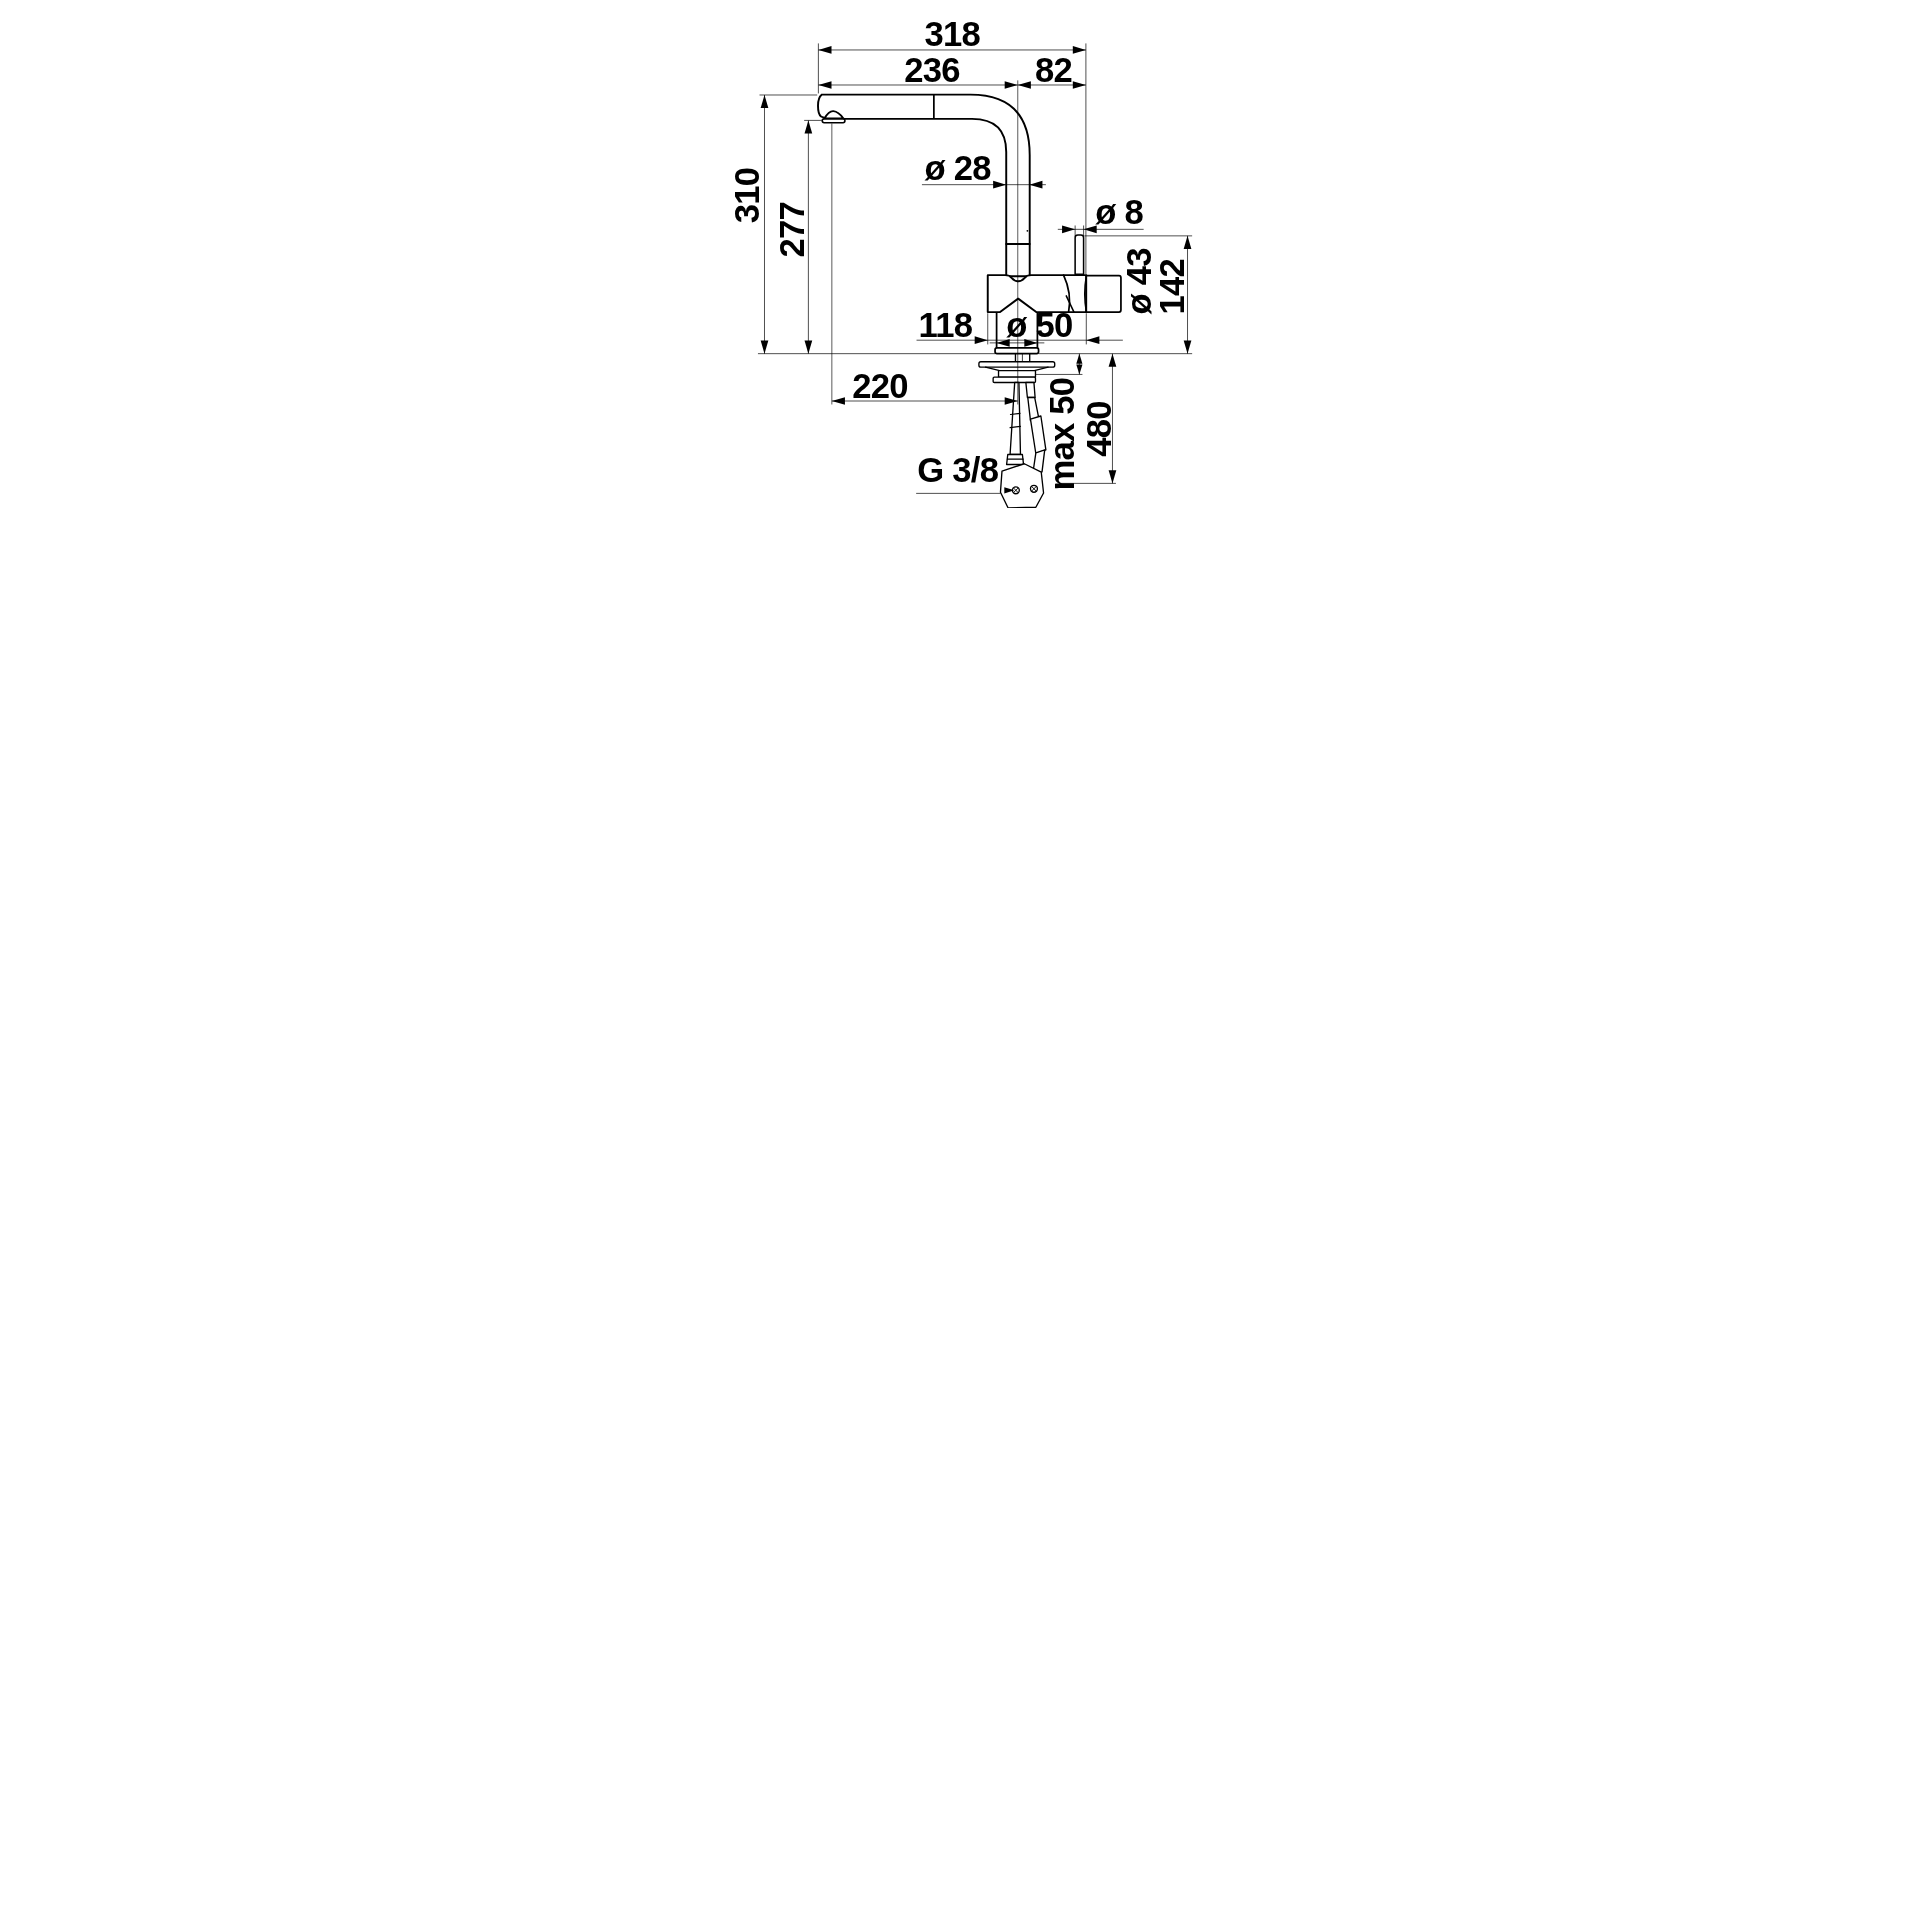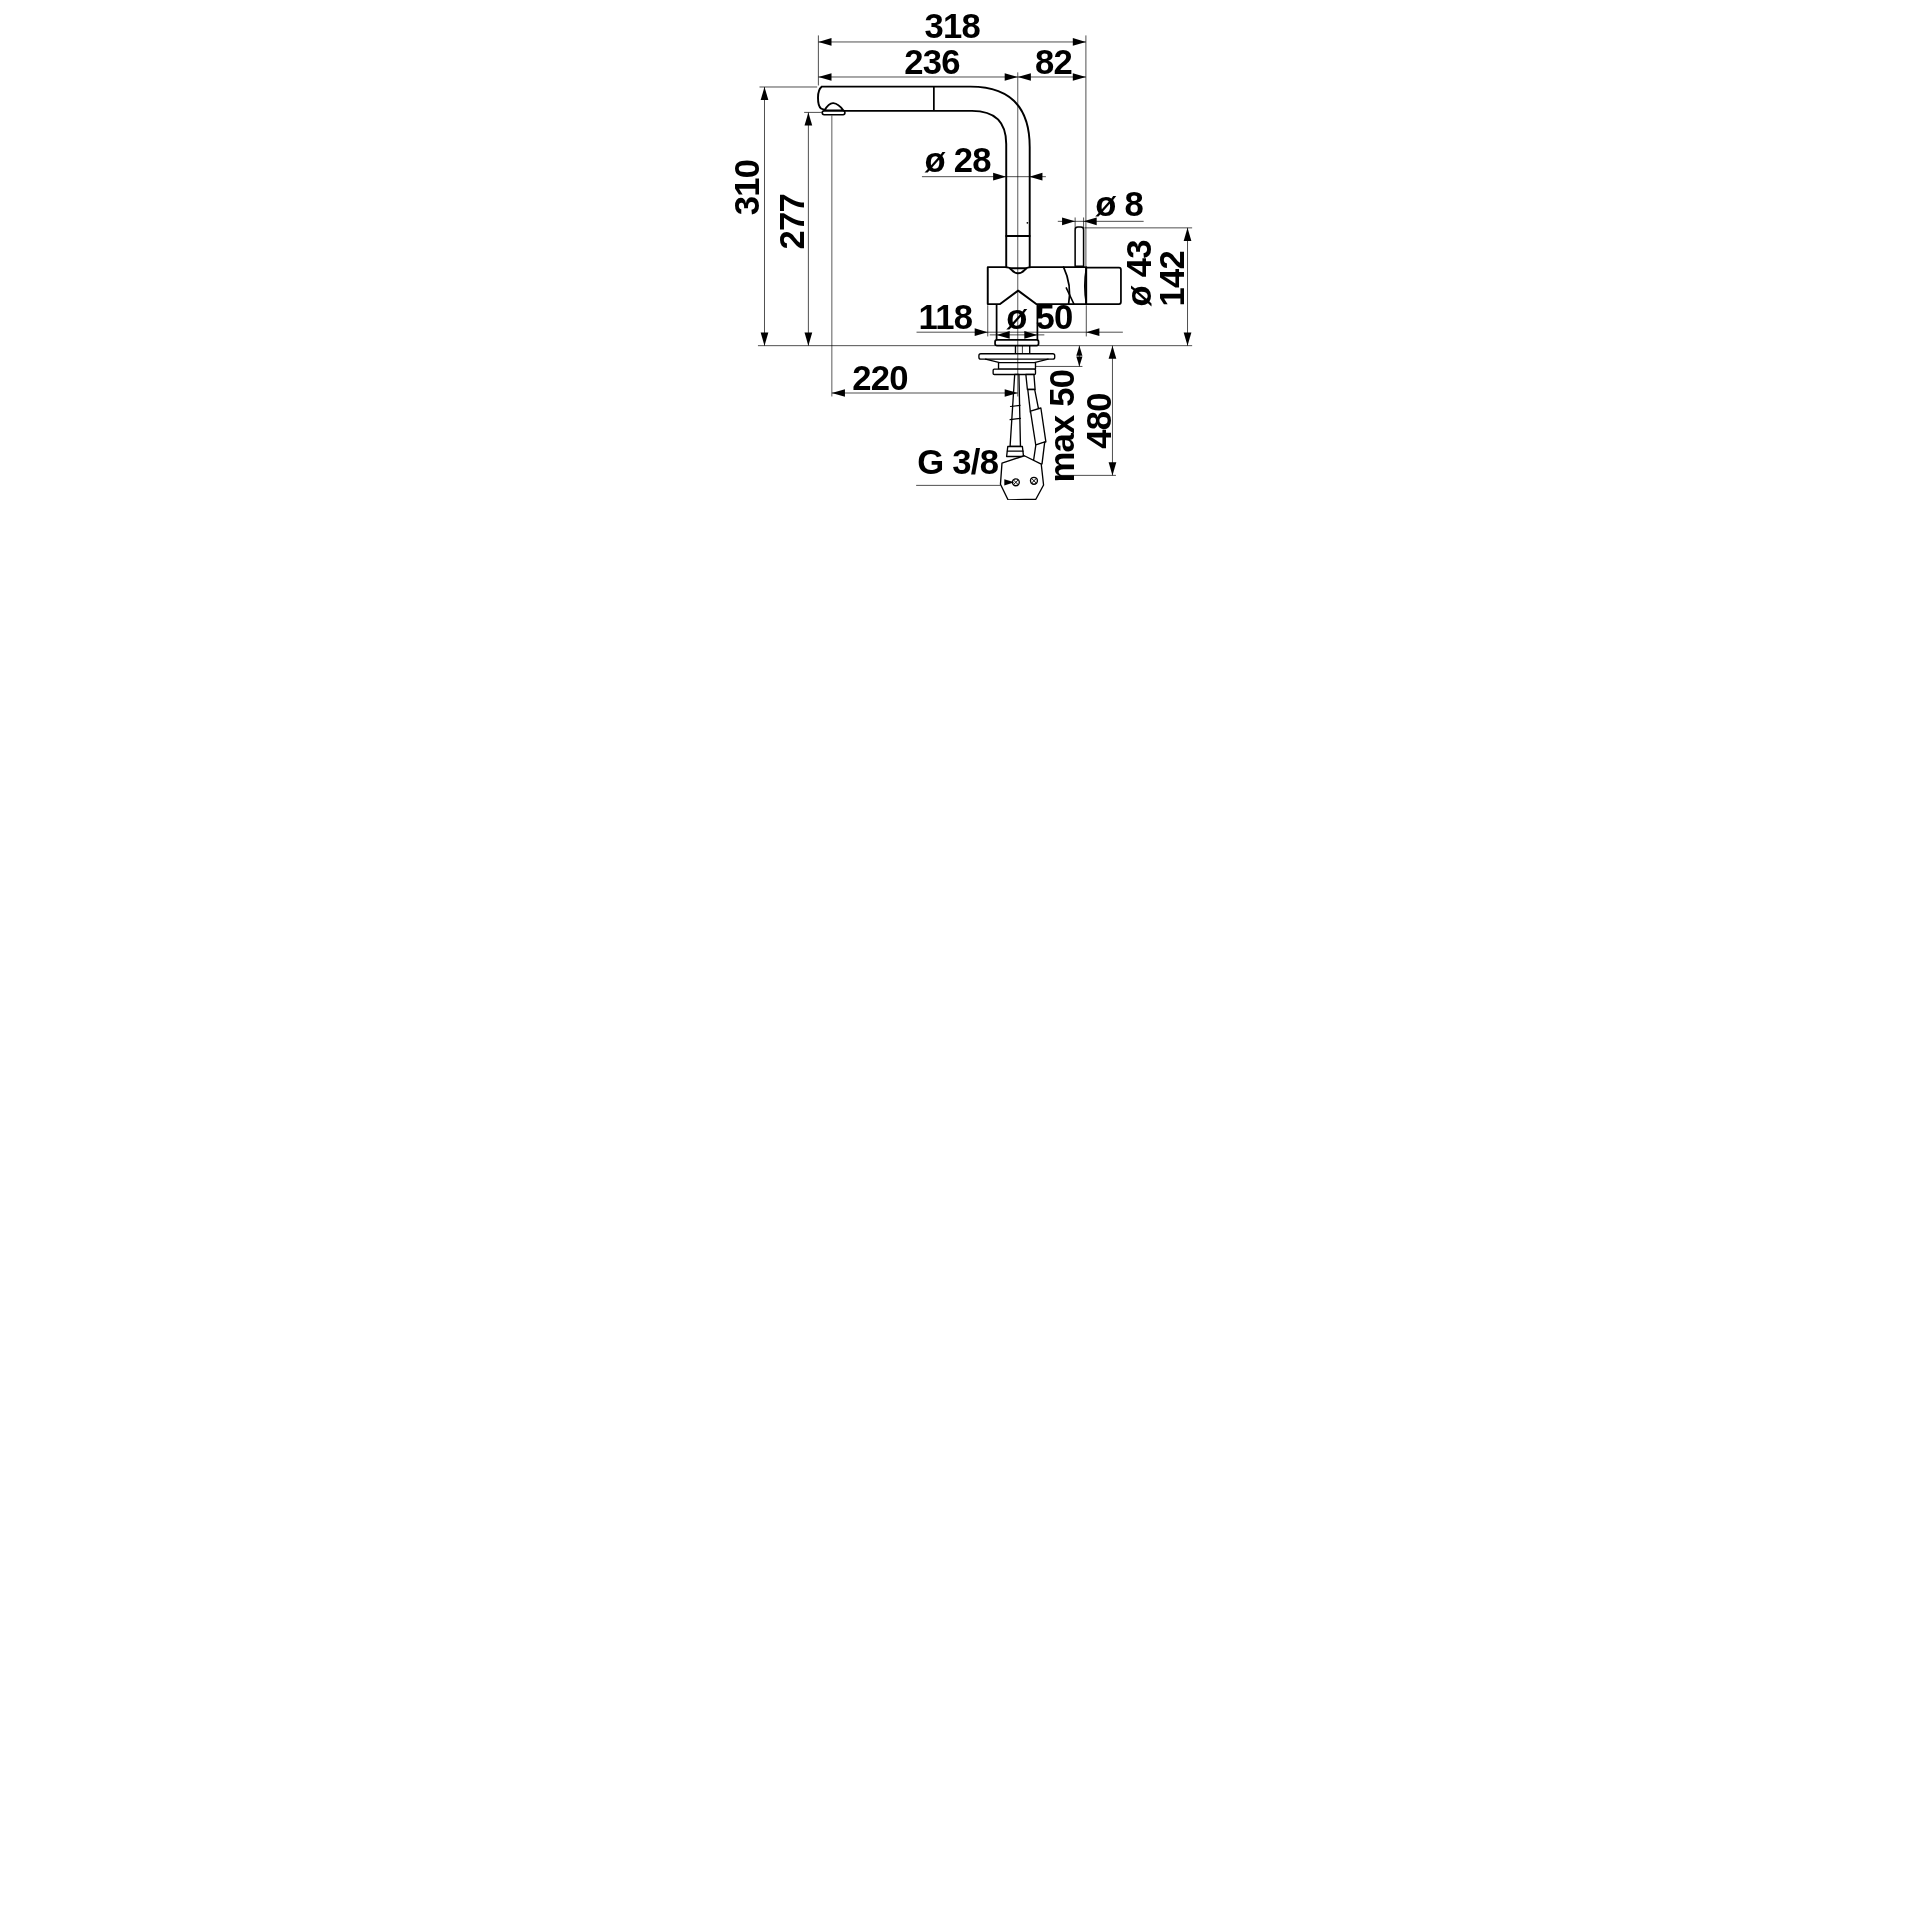--- a/index.html
+++ b/index.html
@@ -1,16 +1,16 @@
 <!DOCTYPE html>
 <html style="font-size:6.2px"><head>
 <meta charset="utf-8">
 <style>
   html,body{margin:0;padding:0;background:#ffffff;}
-  .sheet{width:100%;max-width:465px;margin:0 auto;}
+  .sheet{width:100%;max-width:465px;margin:8px auto;}
   svg{display:block;width:100%;height:auto;}
   text{
     font-family:"Liberation Sans",sans-serif;
     font-weight:bold;
     font-size:90px;
     fill:#000;
     letter-spacing:-2px;
   }
 </style>
 </head>

